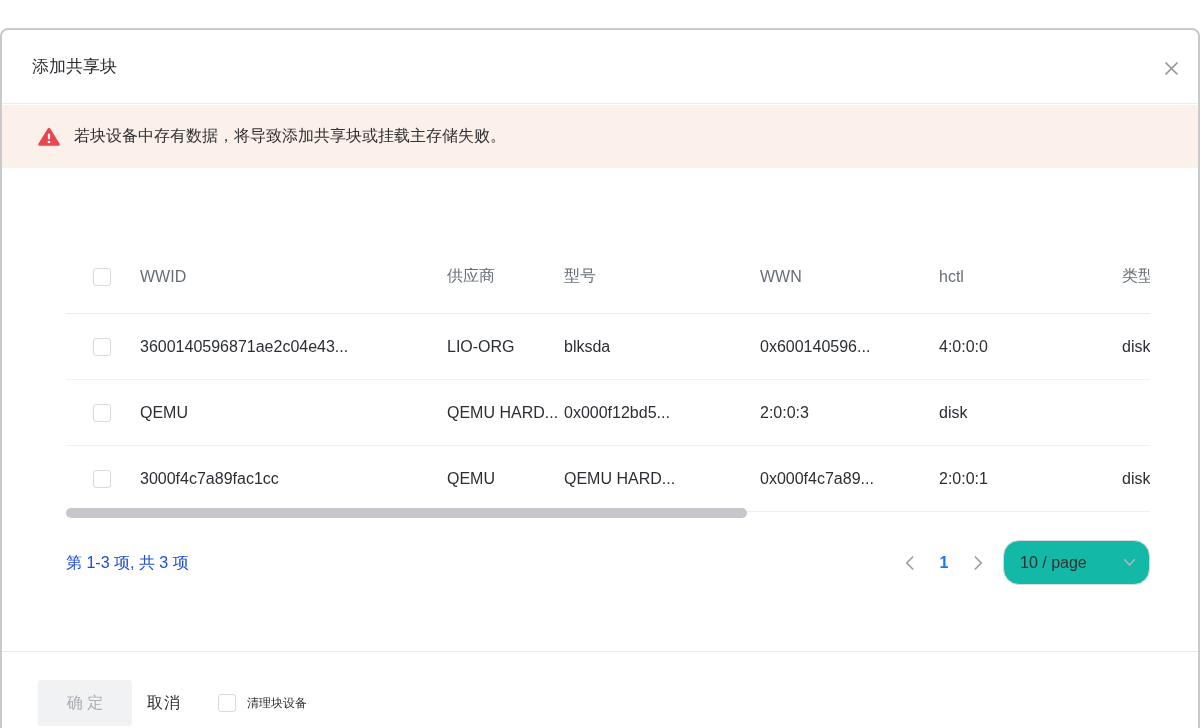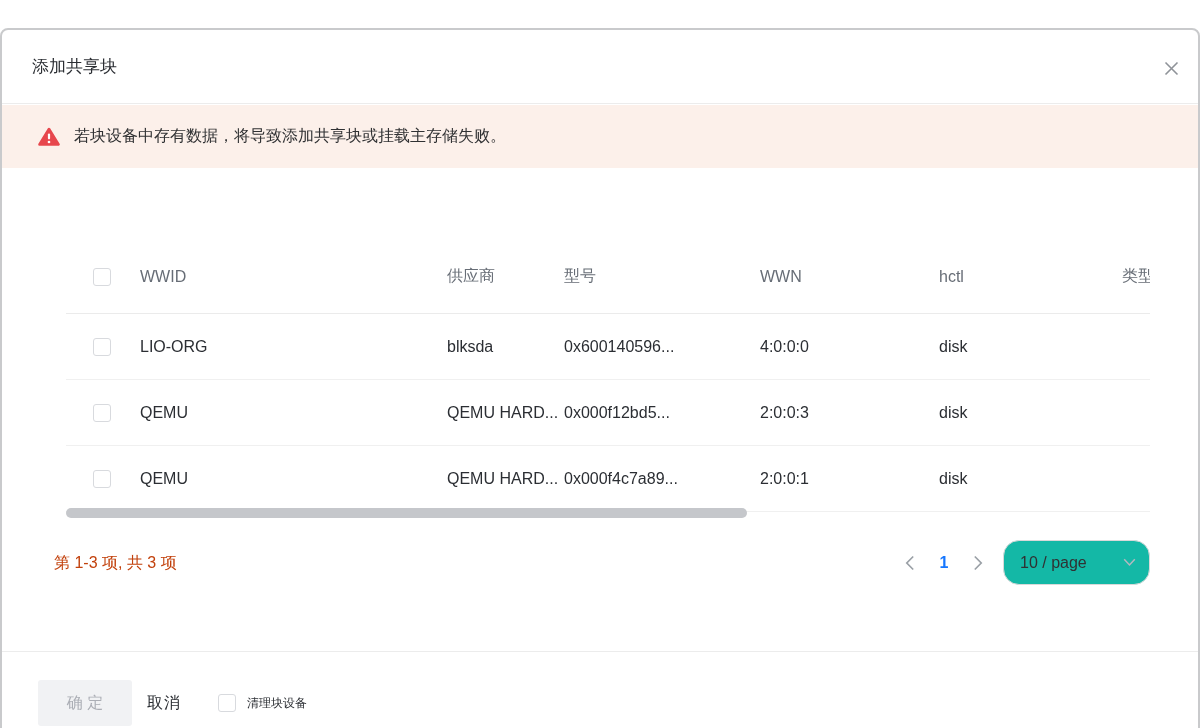--- a/index.html
+++ b/index.html
@@ -21,21 +21,21 @@
   .trow{display:grid;grid-template-columns:74px 307px 117px 196px 179px 183px 160px;align-items:center;width:1216px;}
   .trow.head{height:74px;border-bottom:1px solid #ebebeb;}
   .trow.body{height:66px;border-bottom:1px solid #f0f0f0;}
   .hcell{font-size:16px;color:#676d76;white-space:nowrap;}
   .cell{font-size:16px;color:#2b2e33;white-space:nowrap;}
   .cb{width:18px;height:18px;border:1px solid #d8dade;border-radius:3px;background:#fff;margin-left:27px;cursor:pointer;}
   
   .hscroll-track{position:absolute;left:64px;top:477px;width:1084px;height:12px;}
   .hscroll-thumb{position:absolute;left:0;top:1px;width:681px;height:10px;border-radius:5px;background:#c5c7cb;cursor:pointer;}
   
-  .pg-summary{position:absolute;left:52px;top:523px;font-size:16px;color:#c2410c;}
+  .pg-summary{position:absolute;left:64px;top:523px;font-size:16px;color:#1d4ed8;}
   .pager{position:absolute;right:48px;top:510px;height:45px;display:flex;align-items:center;}
   .pg-btn{width:26px;height:45px;border:none;background:transparent;display:flex;align-items:center;justify-content:center;cursor:pointer;padding:0;}
   .pg-current{width:34px;height:45px;border:none;background:transparent;font-size:16px;font-weight:600;color:#1677ff;cursor:pointer;padding:0;margin:0 4px;}
   .size-select{width:147px;height:45px;margin-left:12px;border:1px solid #d9d9d9;border-radius:16px;background:#14b8a6;display:flex;align-items:center;justify-content:space-between;padding:0 13px 0 16px;cursor:pointer;}
   .size-select span{font-size:16px;color:#303133;white-space:nowrap;}
   
   .dlg-footer{position:absolute;left:0;right:0;top:621px;bottom:0;border-top:1px solid #ececec;display:flex;align-items:center;padding-left:36px;}
   .ok-btn{width:94px;height:46px;background:#f1f2f4;border:none;border-radius:3px;font-size:16px;color:#abaeb5;cursor:not-allowed;}
   .cancel-btn{margin-left:15px;border:none;background:transparent;font-size:16px;color:#2b2e33;cursor:pointer;padding:0;letter-spacing:1px;}
   .foot-cb{width:18px;height:18px;border:1px solid #d8dade;border-radius:3px;background:#fff;margin-left:37px;cursor:pointer;flex:0 0 auto;}
@@ -74,20 +74,21 @@
       <div class="hcell">型号</div>
       <div class="hcell">WWN</div>
       <div class="hcell">hctl</div>
       <div class="hcell">类型</div>
     </div>
 
     <div class="trow body">
       <div>
           <div class="cb"></div>
         </div>
+      <div class="cell">3600140596871ae2c04e43...</div>
       <div class="cell">LIO-ORG</div>
       <div class="cell">blksda</div>
       <div class="cell">0x600140596...</div>
       <div class="cell">4:0:0:0</div>
       <div class="cell">disk</div>
     </div>
 
     <div class="trow body">
       <div>
           <div class="cb"></div>
@@ -96,20 +97,21 @@
       <div class="cell">QEMU HARD...</div>
       <div class="cell">0x000f12bd5...</div>
       <div class="cell">2:0:0:3</div>
       <div class="cell">disk</div>
     </div>
 
     <div class="trow body">
       <div>
           <div class="cb"></div>
         </div>
+      <div class="cell">3000f4c7a89fac1cc</div>
       <div class="cell">QEMU</div>
       <div class="cell">QEMU HARD...</div>
       <div class="cell">0x000f4c7a89...</div>
       <div class="cell">2:0:0:1</div>
       <div class="cell">disk</div>
     </div>
   </div>
 
   <div class="hscroll-track">
     <div class="hscroll-thumb"></div>

